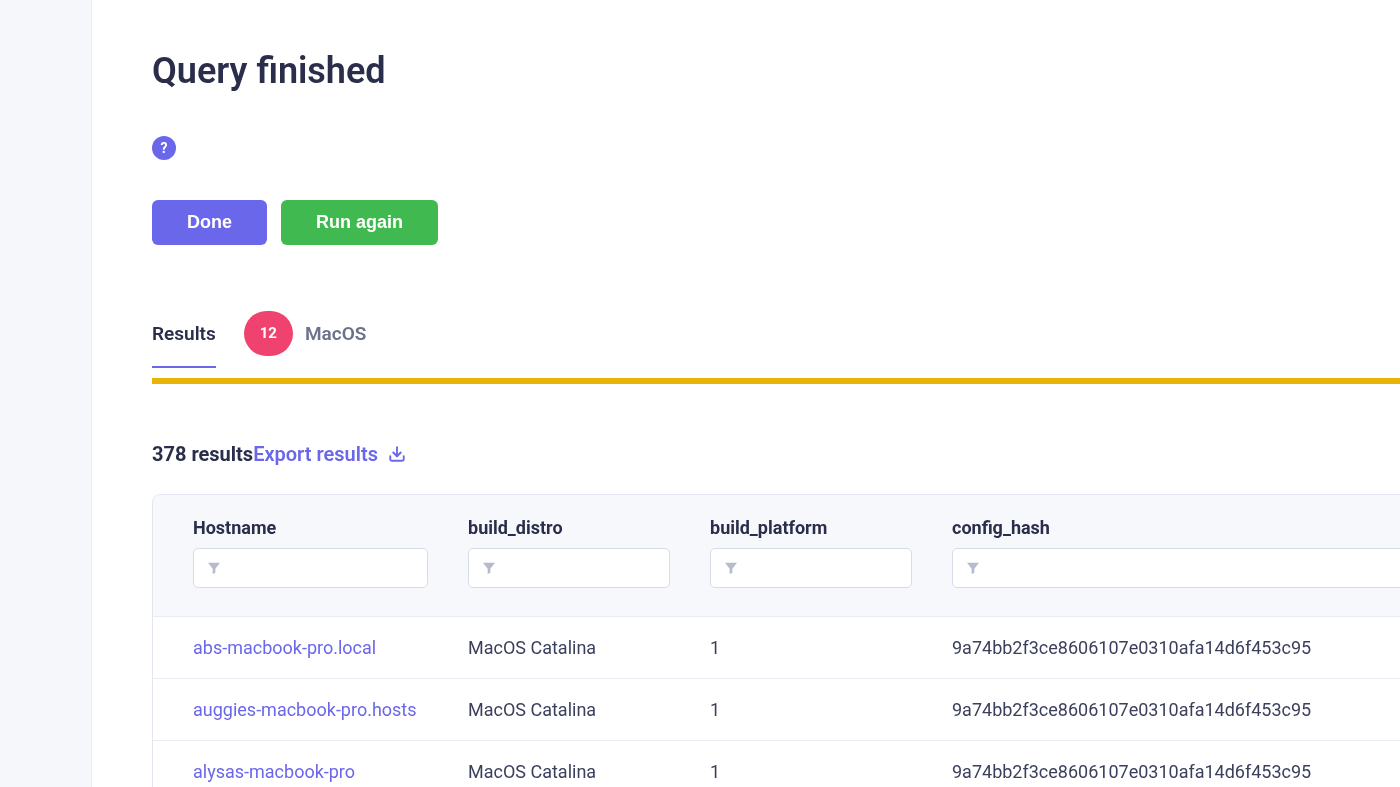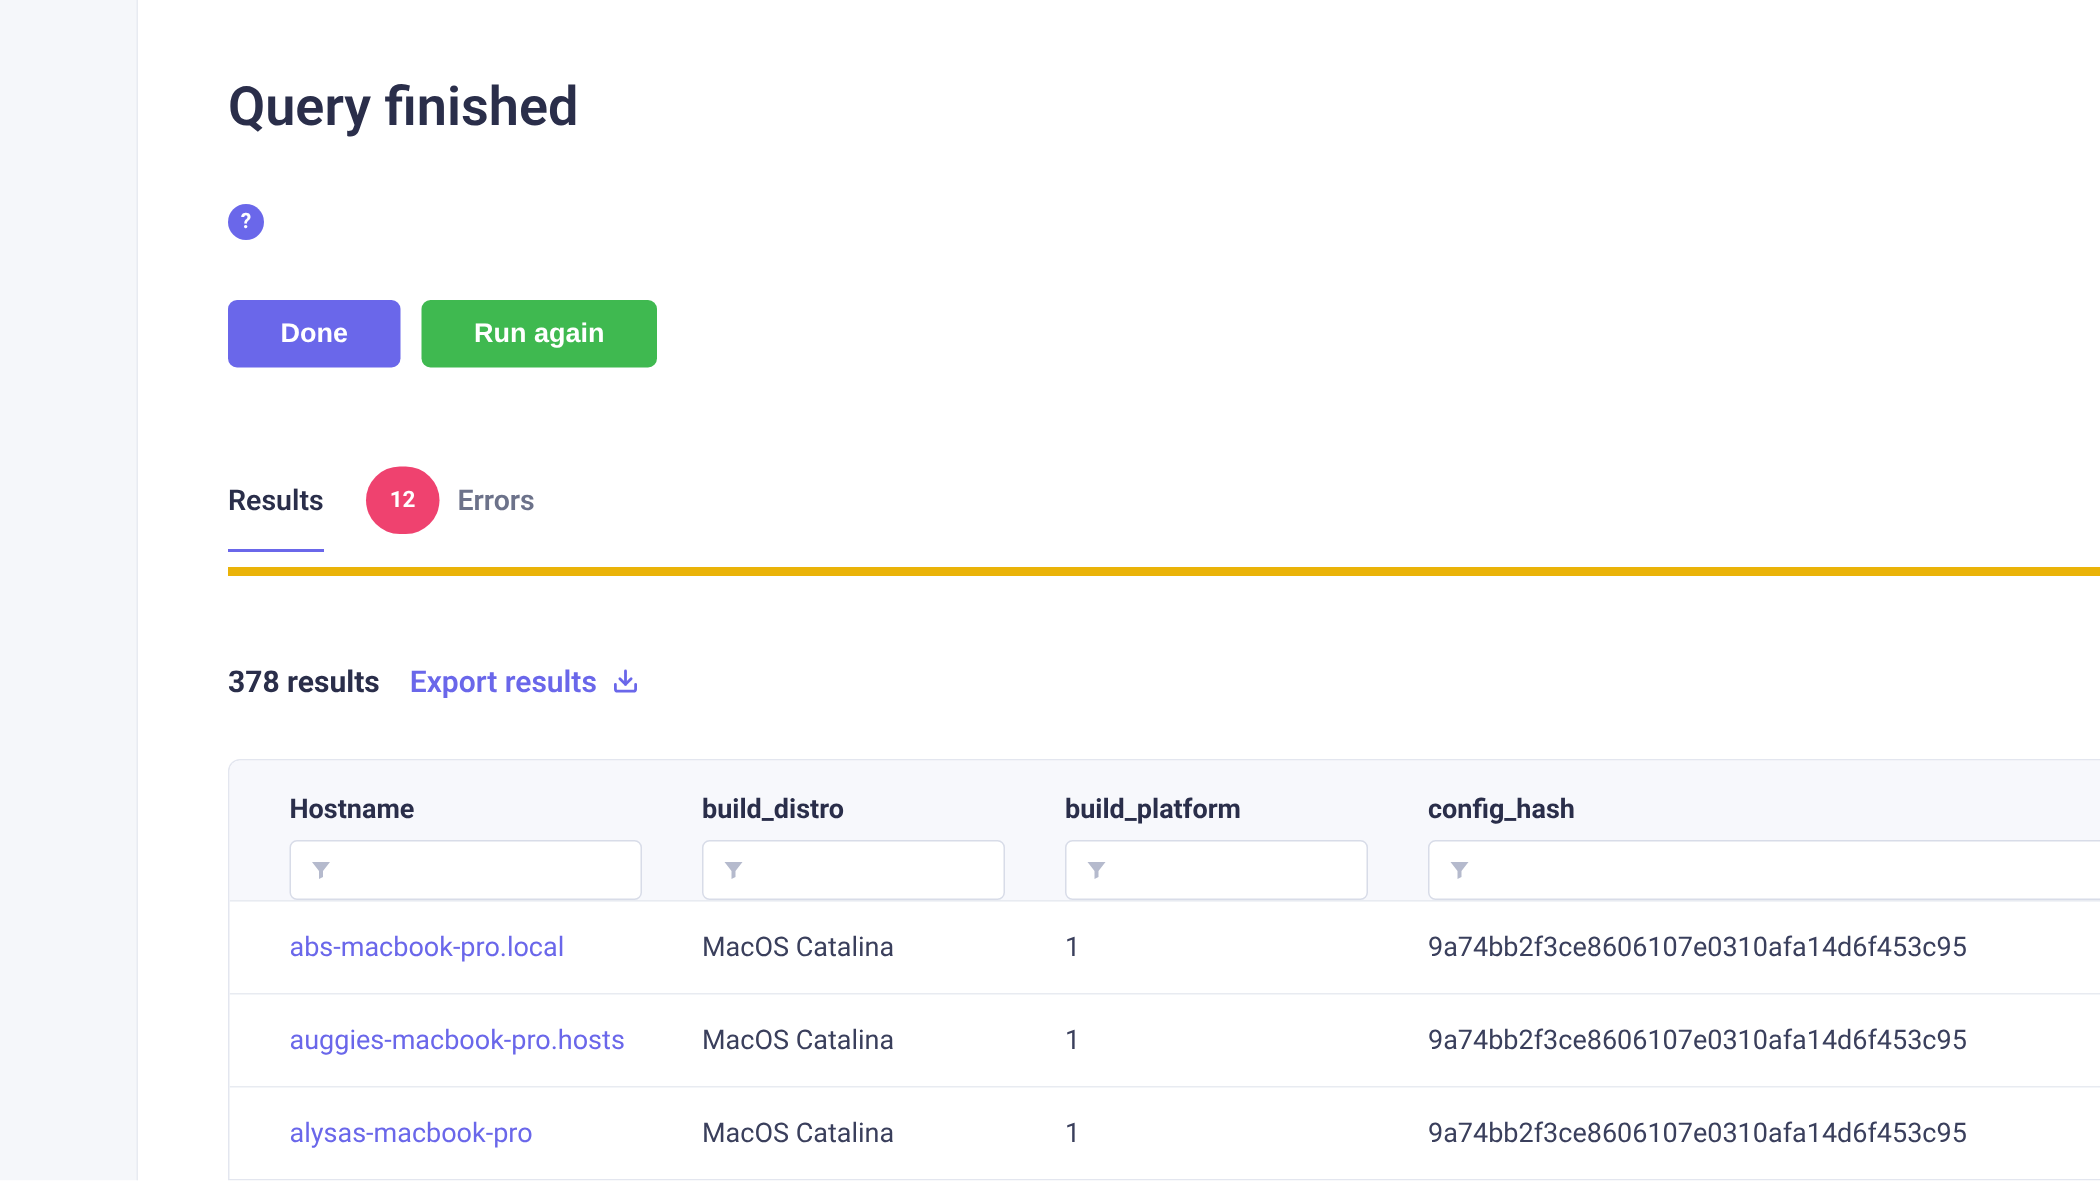--- a/index.html
+++ b/index.html
@@ -103,23 +103,22 @@
   color: #fff;
   font-size: 15px;
   font-weight: 700;
   padding: 15px 16px;
   border-radius: 999px;
   line-height: 1;
 }
 .results-meta {
   display: flex;
   align-items: center;
-  gap: 20px;
   margin-top: 58px;
-  margin-bottom: 40px;
+  margin-bottom: 28px;
 }
 .results-count {
   font-size: 20px;
   font-weight: 700;
   color: #2a2e4a;
 }
 .export-link {
   display: flex;
   align-items: center;
   gap: 10px;
@@ -144,21 +143,21 @@
   table-layout: fixed;
 }
 thead {
   background: #f7f8fc;
 }
 th {
   text-align: left;
   font-size: 18px;
   font-weight: 700;
   color: #2a2e4a;
-  padding: 22px 20px 0 20px;
+  padding: 22px 20px 28px 20px;
   vertical-align: top;
 }
 th:first-child { padding-left: 40px; width: 295px; }
 th:nth-child(2) { width: 242px; }
 th:nth-child(3) { width: 242px; }
 th:nth-child(4) { width: auto; }
 .filter-box {
   margin-top: 10px;
   border: 1px solid #d8dce8;
   background: #fff;
@@ -203,21 +202,21 @@
       <button class="btn btn-primary">Done</button>
       <button class="btn btn-success">Run again</button>
     </div>
 
     <div class="tabs">
       <div class="tab selected">
         <span>Results</span>
       </div>
       <div class="tab">
         <span class="pill">12</span>
-        <span>Errors</span>
+        <span>MacOS</span>
       </div>
     </div>
 
     <div class="results-meta">
       <span class="results-count">378 results</span>
       <span class="export-link">
         <span>Export results</span>
         <svg class="export-icon" viewBox="0 0 24 24" fill="none" stroke="#6a67ea" stroke-width="2.5" stroke-linecap="round" stroke-linejoin="round">
           <path d="M21 15v4a2 2 0 0 1-2 2H5a2 2 0 0 1-2-2v-4"></path>
           <polyline points="7 10 12 15 17 10"></polyline>

